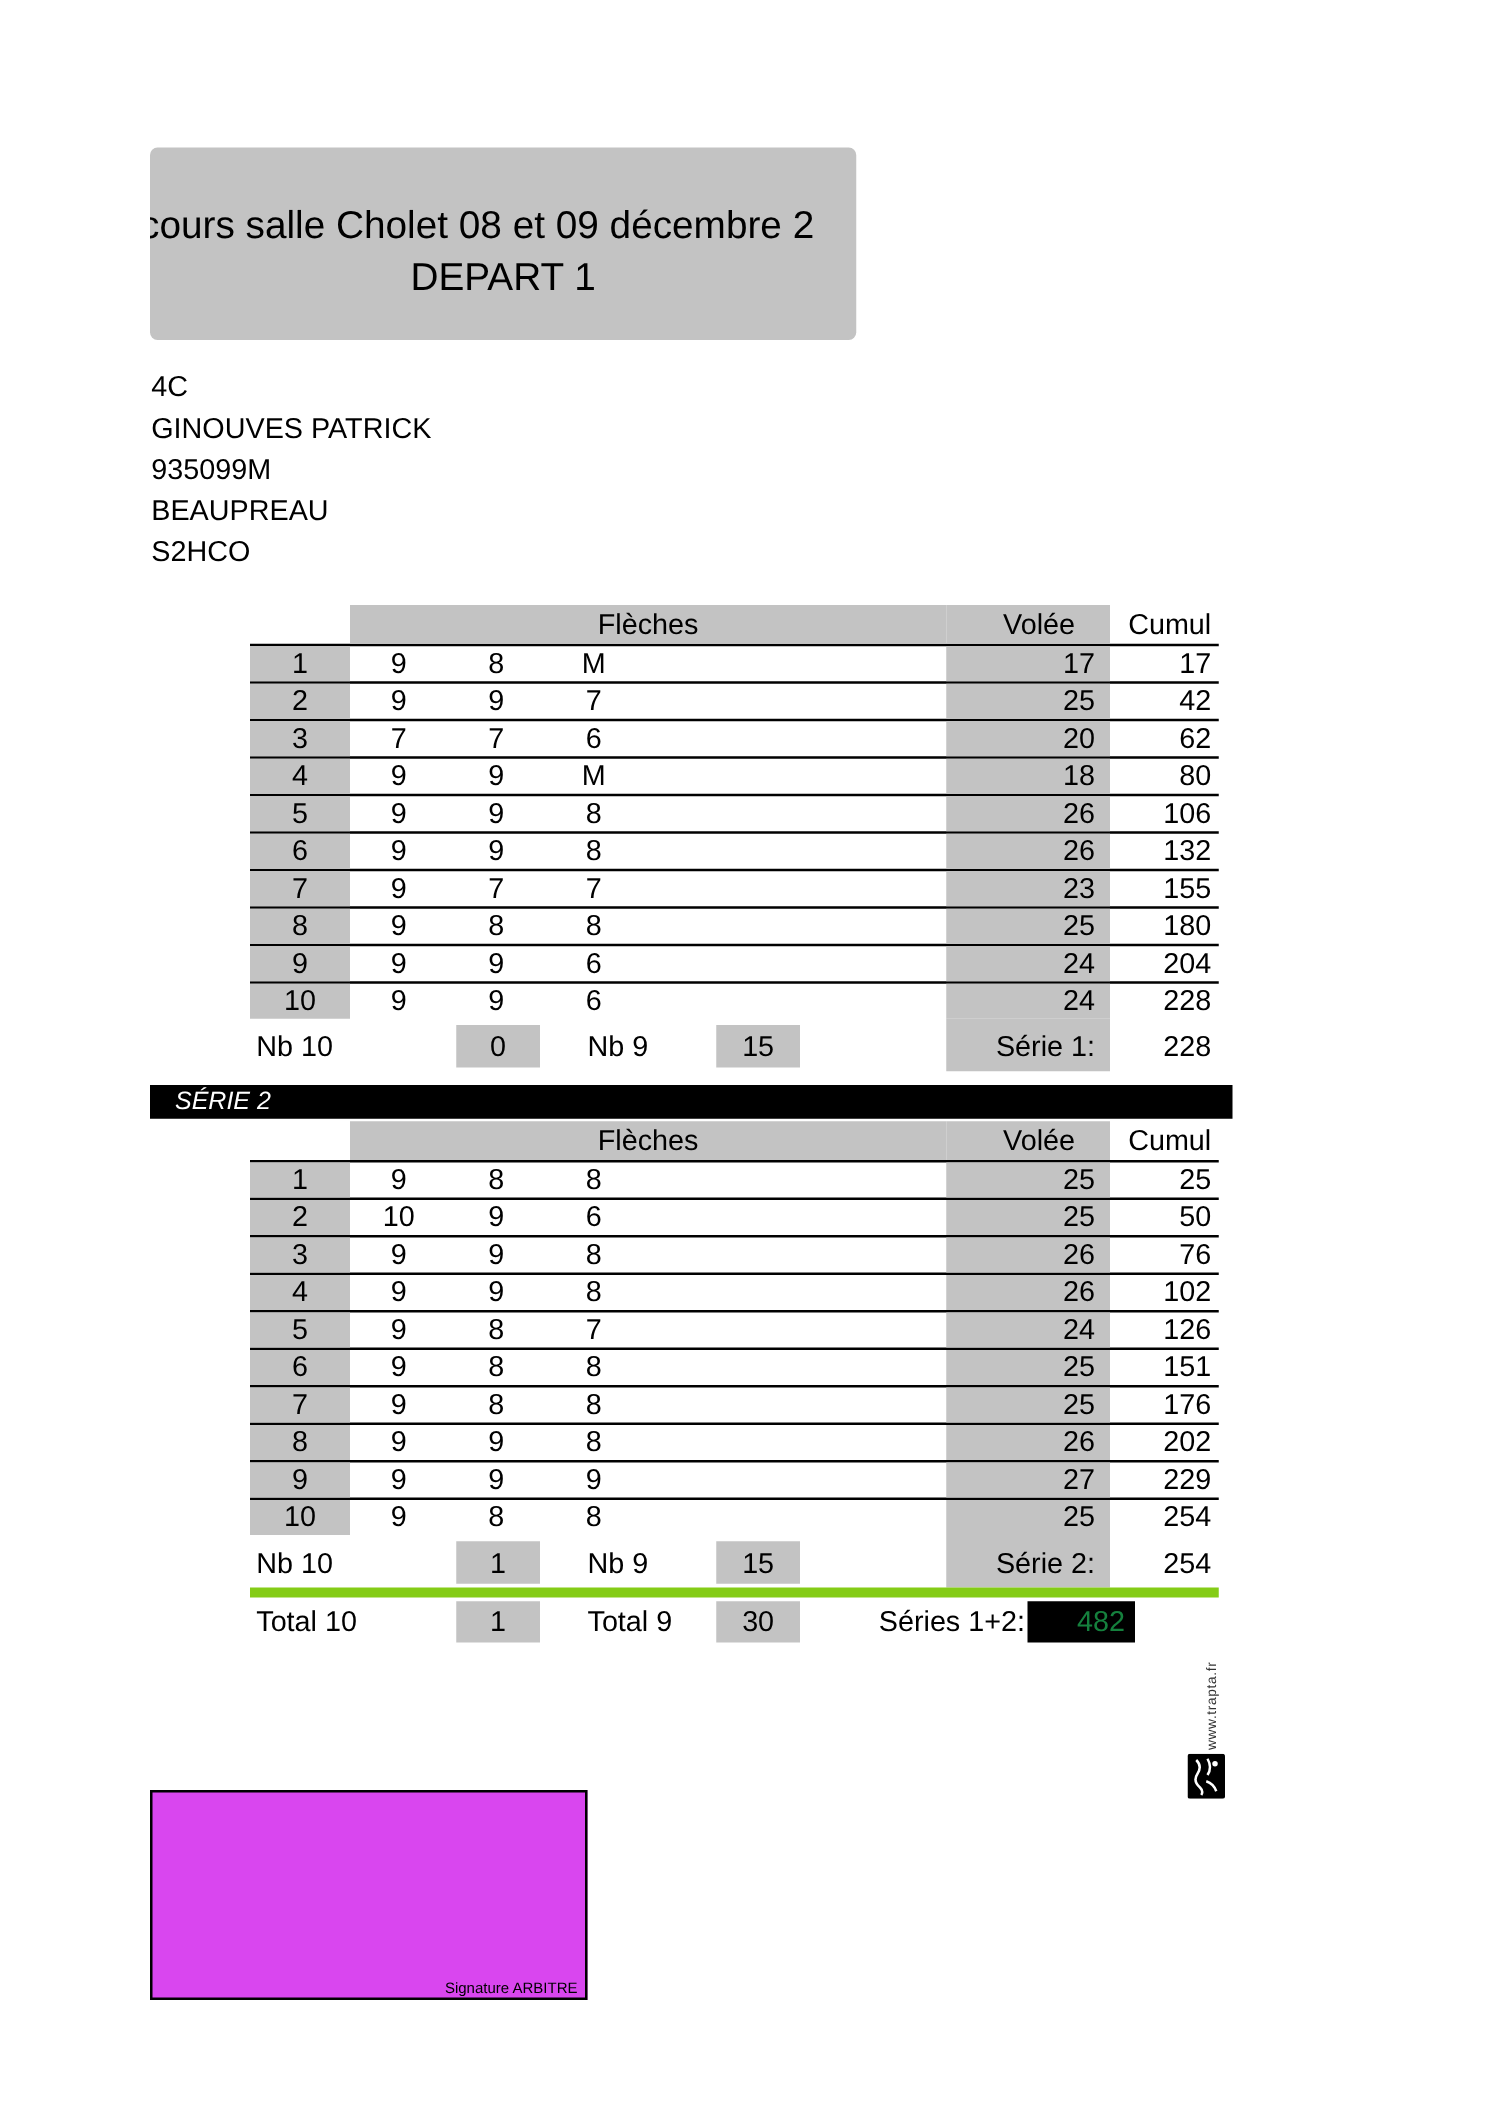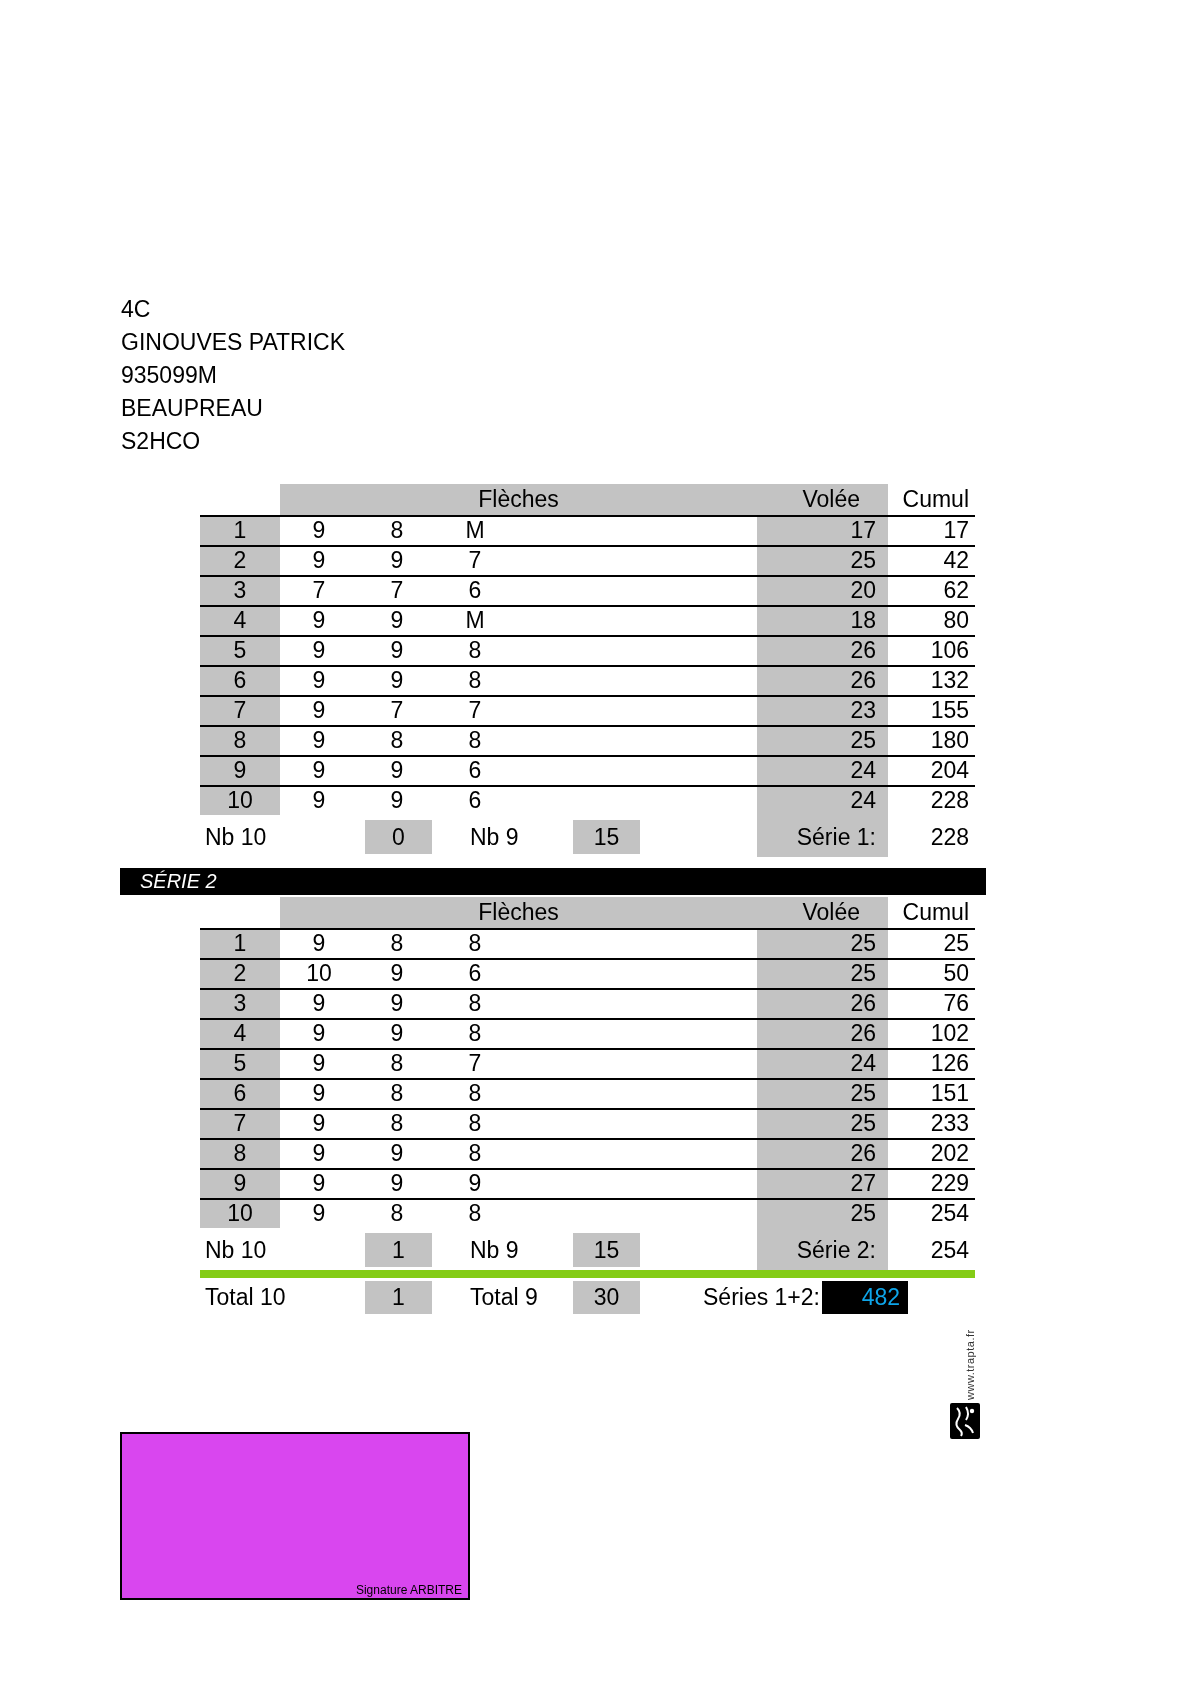--- a/index.html
+++ b/index.html
@@ -59,38 +59,42 @@
   .tgrand { position:relative; height:36px; border-top:8px solid #84cc16; }
   .g-label { position:absolute; top:6px; }
   .g-t10 { left:5px; }
   .g-t9 { left:270px; }
   .g-box { position:absolute; top:3px; width:67px; height:33px; background:#c3c3c3;
     text-align:center; line-height:33px; }
   .g-box1 { left:165px; }
   .g-box2 { left:373px; }
   .g-series-label { position:absolute; left:430px; top:6px; width:190px; text-align:right; }
   .g-value { position:absolute; left:622px; top:3px; width:86px; height:33px; background:#000;
-    color:#0ea5e9; text-align:right; padding-right:8px; line-height:33px; }
+    color:#15803d; text-align:right; padding-right:8px; line-height:33px; }
 
   
   .sig-box { position:absolute; top:1432px; height:168px; border:2px solid #000; background:#d946ef; }
   .sig1 { left:120px; width:350px; }
   .sig2 { left:510px; width:345px; }
   .sig-label { position:absolute; right:6px; bottom:1px; font-size:12px; }
 
   
   .website { position:absolute; left:964px; top:1305px; height:95px; writing-mode:vertical-rl;
     transform:rotate(180deg); font-size:11px; color:#333; letter-spacing:0.5px; }
   .logo { position:absolute; left:950px; top:1403px; width:30px; height:36px; }
 </style>
 </head>
 <body>
 
 <div class="page">
 
+  <div class="title-box">
+    <div class="title-line1">cours salle Cholet 08 et 09 décembre 2</div>
+    <div class="title-line2">DEPART 1</div>
+  </div>
 
   <div class="archer-info">
     <div>4C</div>
     <div>GINOUVES PATRICK</div>
     <div>935099M</div>
     <div>BEAUPREAU</div>
     <div>S2HCO</div>
   </div>
 
   <div class="stable table1">
@@ -269,21 +273,21 @@
           <div class="cell-volee">25</div>
           <div class="cell-cumul">151</div>
         </div>
         <div class="trow">
           <div class="cell-seq">7</div>
           <div class="cell-arrow">9</div>
           <div class="cell-arrow">8</div>
           <div class="cell-arrow">8</div>
           <div class="cell-filler"></div>
           <div class="cell-volee">25</div>
-          <div class="cell-cumul">233</div>
+          <div class="cell-cumul">176</div>
         </div>
         <div class="trow">
           <div class="cell-seq">8</div>
           <div class="cell-arrow">9</div>
           <div class="cell-arrow">9</div>
           <div class="cell-arrow">8</div>
           <div class="cell-filler"></div>
           <div class="cell-volee">26</div>
           <div class="cell-cumul">202</div>
         </div>

